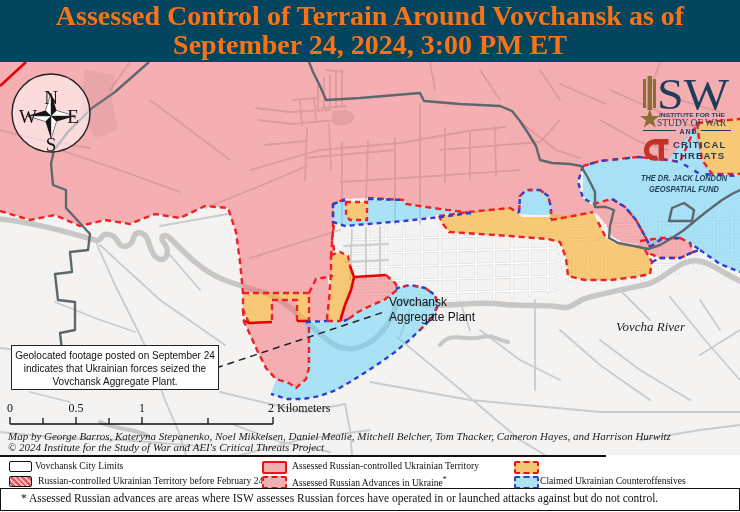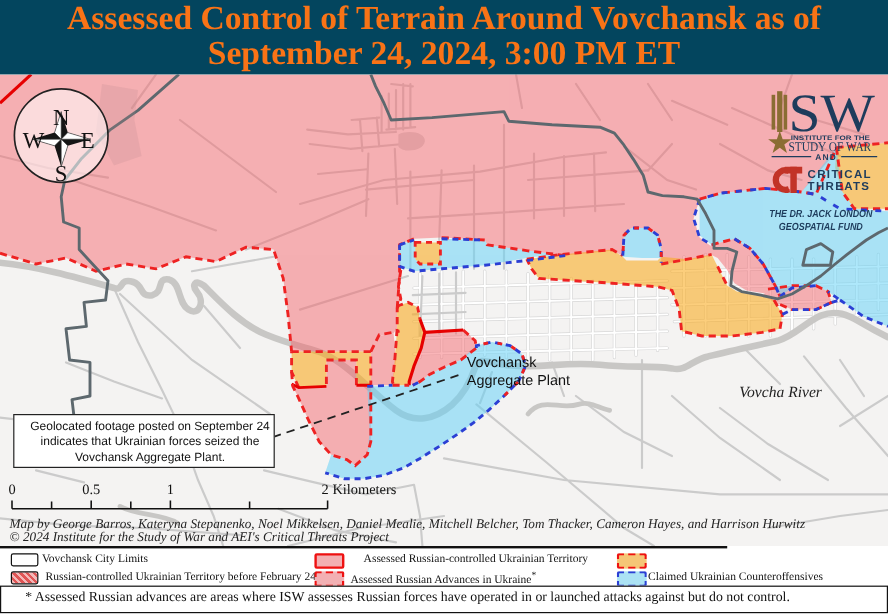--- a/index.html
+++ b/index.html
@@ -5,21 +5,21 @@
   html,body{margin:0;padding:0;width:740px;height:512px;overflow:hidden;background:#fff;}
   body{font-family:"Liberation Sans",sans-serif;position:relative;}
   #titlebar{position:absolute;left:0;top:0;width:740px;height:62px;background:#03455e;color:#f97316;text-align:center;}
   #titlebar .t{font-family:"Liberation Serif",serif;font-weight:bold;font-size:28px;line-height:28.5px;padding-top:2px;}
   #mapwrap{position:absolute;left:0;top:62px;width:740px;height:393px;background:#f4f3f2;}
   #legend{position:absolute;left:0;top:455px;width:606px;height:33px;background:#fff;border-top:2px solid #111;}
   .li{position:absolute;font-family:"Liberation Serif",serif;font-size:9.6px;color:#111;white-space:nowrap;}
   .sw{position:absolute;width:21px;height:9px;border-radius:2px;}
   #footnote{position:absolute;left:0;top:488px;width:738px;height:21px;background:#fff;border:1px solid #111;}
   #footnote .txt{font-family:"Liberation Serif",serif;font-size:11.5px;color:#111;padding:3px 0 0 20px;}
-  #callout{position:absolute;left:11px;top:345px;width:206px;height:40px;background:#fff;border:1.3px solid #222;text-align:center;font-size:10px;line-height:13px;color:#111;padding-top:3px;padding-left:10px;}
+  #callout{position:absolute;left:11px;top:345px;width:206px;height:40px;background:#fff;border:1.3px solid #222;text-align:center;font-size:10px;line-height:13px;color:#111;padding-top:3px;}
 </style>
 </head>
 <body>
 
 <div id="mapwrap">
 <svg width="740" height="393" viewBox="0 62 740 393">
 
   <rect x="0" y="62" width="740" height="393" fill="#f4f3f2"></rect>
   <g id="roads" fill="none" stroke="#cbcbcb" stroke-width="1.8" stroke-linecap="round">
 
@@ -241,21 +241,21 @@
 
 <div id="legend">
 
   <div class="sw" style="left:9px;top:4px;background:#fff;border:1.8px solid #111;"></div>
   <div class="li" style="left:35px;top:3px;">Vovchansk City Limits</div>
 
   <div class="sw" style="left:9px;top:19px;border:1.8px solid #111;background:repeating-linear-gradient(45deg,#f3b7b7 0 2px,#e05555 2px 4px);"></div>
   <div class="li" style="left:38px;top:18px;">Russian-controlled Ukrainian Territory before February 24</div>
 
   <div class="sw" style="left:262px;top:4px;background:#f3b0b3;border:2.4px solid #ee1111;"></div>
-  <div class="li" style="left:292px;top:3px;margin-left:11px;">Assessed Russian-controlled Ukrainian Territory</div>
+  <div class="li" style="left:292px;top:3px;">Assessed Russian-controlled Ukrainian Territory</div>
 
   <div class="sw" style="left:262px;top:19px;background:#f3b0b3;border:2.4px dashed #ee1111;"></div>
   <div class="li" style="left:292px;top:18px;">Assessed Russian Advances in Ukraine<sup style="font-size:8px;">*</sup></div>
 
   <div class="sw" style="left:514px;top:4px;background:#f5c676;border:2.4px dashed #ee1111;"></div>
 
   <div class="sw" style="left:514px;top:19px;background:#abe2f4;border:2.4px dashed #2b3fd4;"></div>
   <div class="li" style="left:540px;top:18px;">Claimed Ukrainian Counteroffensives</div>
 </div>
 

